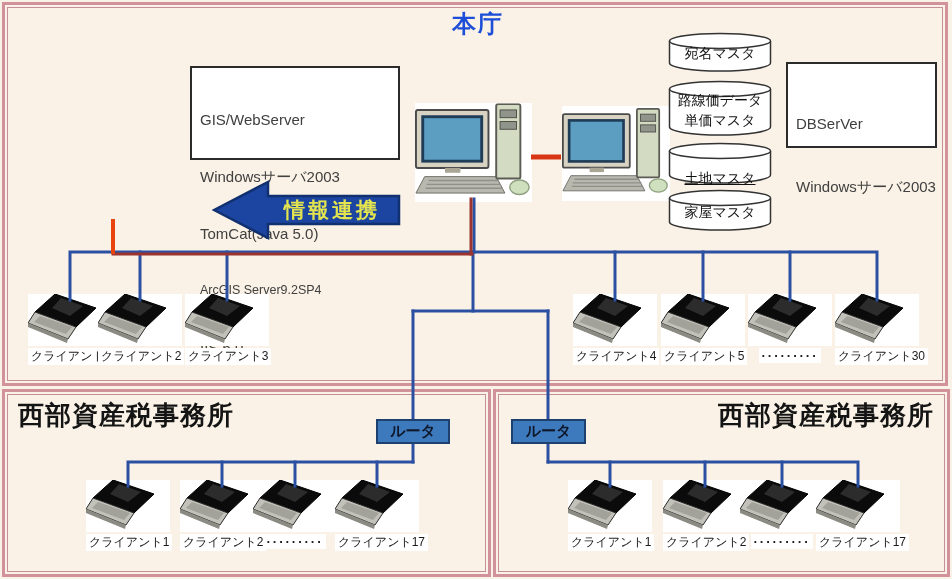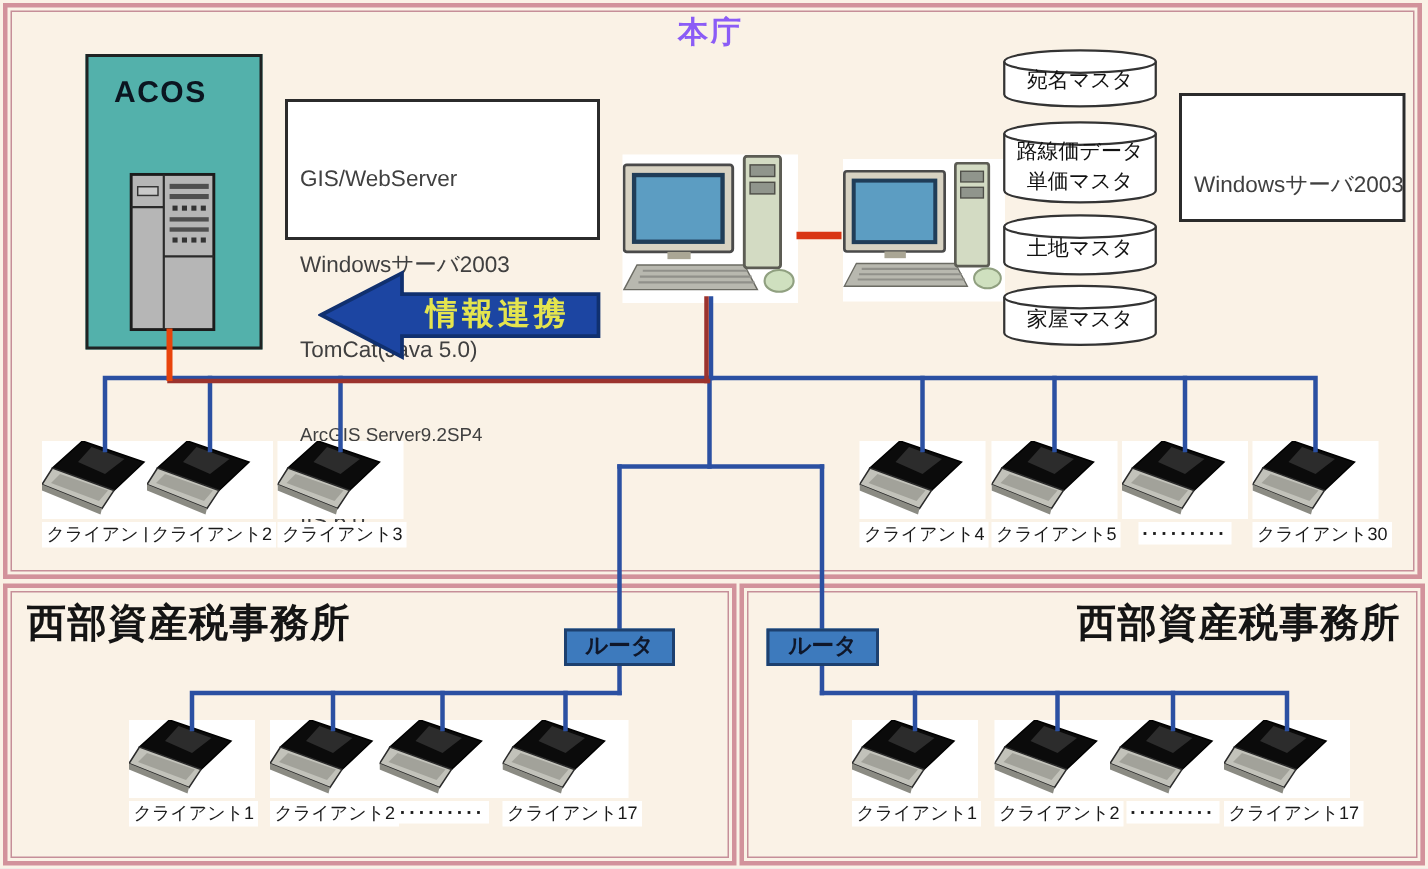--- a/index.html
+++ b/index.html
@@ -3,21 +3,21 @@
 <meta charset="utf-8">
 <style>
   html,body{margin:0;padding:0;background:#e8e8e8;}
   .stage{position:relative;width:952px;height:579px;background:#faf2e6;overflow:hidden;
          font-family:"Liberation Sans",sans-serif;color:#111;}
   .abs{position:absolute;}
   
   .sec{position:absolute;box-sizing:border-box;border:3px solid #d2929b;
        box-shadow:inset 0 0 0 2px #faf2e6, inset 0 0 0 3px #c68f99;}
   .sec-title{font-weight:700;font-size:26px;color:#141414;letter-spacing:1px;white-space:nowrap;}
-  .honcho-title{font-weight:600;font-size:20px;color:#8b5cf6;letter-spacing:2px;}
+  .honcho-title{font-weight:600;font-size:24px;color:#1d4ed8;letter-spacing:2px;}
   .acos{background:#53b1ab;border:2px solid #1f2323;box-sizing:border-box;}
   .acos-label{font-size:20px;font-weight:700;color:#0b1520;letter-spacing:1px;}
   .infobox{background:#ffffff;border:2px solid #2b2b2b;box-sizing:border-box;
            font-size:15px;line-height:19px;padding:4px 8px;white-space:pre;color:#404040;}
   .infobox .small{font-size:12.5px;}
   .dbbox{line-height:21px;padding:7px 8px;}
   .cyl-label{position:absolute;left:0;width:100%;text-align:center;font-size:14px;color:#111;white-space:nowrap;}
   .client{position:absolute;width:84px;text-align:center;z-index:5;}
   .client .lap{background:#ffffff;width:84px;height:52px;margin:0 auto;}
   .client .lbl{display:inline-block;background:#ffffff;font-size:12px;color:#1a1a1a;
@@ -77,26 +77,20 @@
   </svg>
 
   <div class="sec" style="left:2px;top:2px;width:946px;height:384px;"></div>
   <div class="sec" style="left:2px;top:389px;width:489px;height:188px;"></div>
   <div class="sec" style="left:493px;top:389px;width:457px;height:188px;"></div>
 
   <div class="abs honcho-title" style="left:452px;top:8px;">本庁</div>
   <div class="abs sec-title" style="left:18px;top:398px;">西部資産税事務所</div>
   <div class="abs sec-title" style="left:712px;top:398px;width:228px;text-align:center;">西部資産税事務所</div>
 
-  <div class="abs acos z5" style="left:57px;top:36px;width:118px;height:197px;">
-    <div class="abs acos-label" style="left:17px;top:13px;">ACOS</div>
-    <svg class="abs" style="left:27px;top:76px;" width="58" height="108" viewBox="0 0 60 110">
-        <use href="#sym-server"></use>
-      </svg>
-  </div>
 
   <div class="abs infobox z5" style="left:190px;top:66px;width:210px;height:94px;">
     <div>GIS/WebServer</div>
     <div>Windowsサーバ2003</div>
     <div>TomCat(Java 5.0)</div>
     <div class="small">ArcGIS Server9.2SP4</div>
     <div>IIS 6.0</div>
   </div>
 
   <svg class="abs z5" style="left:212px;top:179px;" width="190" height="62" viewBox="0 0 190 62">
@@ -128,31 +122,32 @@
         <path d="M1.5,9 L1.5,31 A50.5,8 0 0 0 102.5,31 L102.5,9" fill="#fff" stroke="#333" stroke-width="1.5"></path>
         <ellipse cx="52" cy="9" rx="50.5" ry="7.5" fill="#fff" stroke="#333" stroke-width="1.5"></ellipse>
       </svg>
     <div class="cyl-label" style="top:13px;">宛名マスタ</div>
   </div>
   <div class="abs z5" style="left:668px;top:142px;width:104px;height:42px;">
     <svg width="104" height="42" viewBox="0 0 104 42">
         <path d="M1.5,9 L1.5,33 A50.5,8 0 0 0 102.5,33 L102.5,9" fill="#fff" stroke="#333" stroke-width="1.5"></path>
         <ellipse cx="52" cy="9" rx="50.5" ry="7.5" fill="#fff" stroke="#333" stroke-width="1.5"></ellipse>
       </svg>
-    <div class="cyl-label" style="top:15px;">土地マスタ</div>
+    <div class="cyl-label" style="top:28px;text-decoration:underline;">土地マスタ</div>
   </div>
   <div class="abs z5" style="left:668px;top:189px;width:104px;height:42px;">
     <svg width="104" height="42" viewBox="0 0 104 42">
         <path d="M1.5,9 L1.5,33 A50.5,8 0 0 0 102.5,33 L102.5,9" fill="#fff" stroke="#333" stroke-width="1.5"></path>
         <ellipse cx="52" cy="9" rx="50.5" ry="7.5" fill="#fff" stroke="#333" stroke-width="1.5"></ellipse>
       </svg>
     <div class="cyl-label" style="top:15px;">家屋マスタ</div>
   </div>
 
   <div class="abs infobox dbbox z5" style="left:786px;top:62px;width:151px;height:86px;">
+    <div>DBSerVer</div>
     <div>Windowsサーバ2003</div>
   </div>
 
   <svg class="abs z6" style="left:0;top:0;pointer-events:none;" width="952" height="579" viewBox="0 0 952 579">
     <g stroke="#2b50a2" stroke-width="3" fill="none" stroke-linecap="square">
       <path d="M70,300 L70,252 L877,252 L877,300"></path>
       <path d="M140,252 V300"></path>
       <path d="M227,252 V300"></path>
       <path d="M615,252 V300"></path>
       <path d="M703,252 V300"></path>

